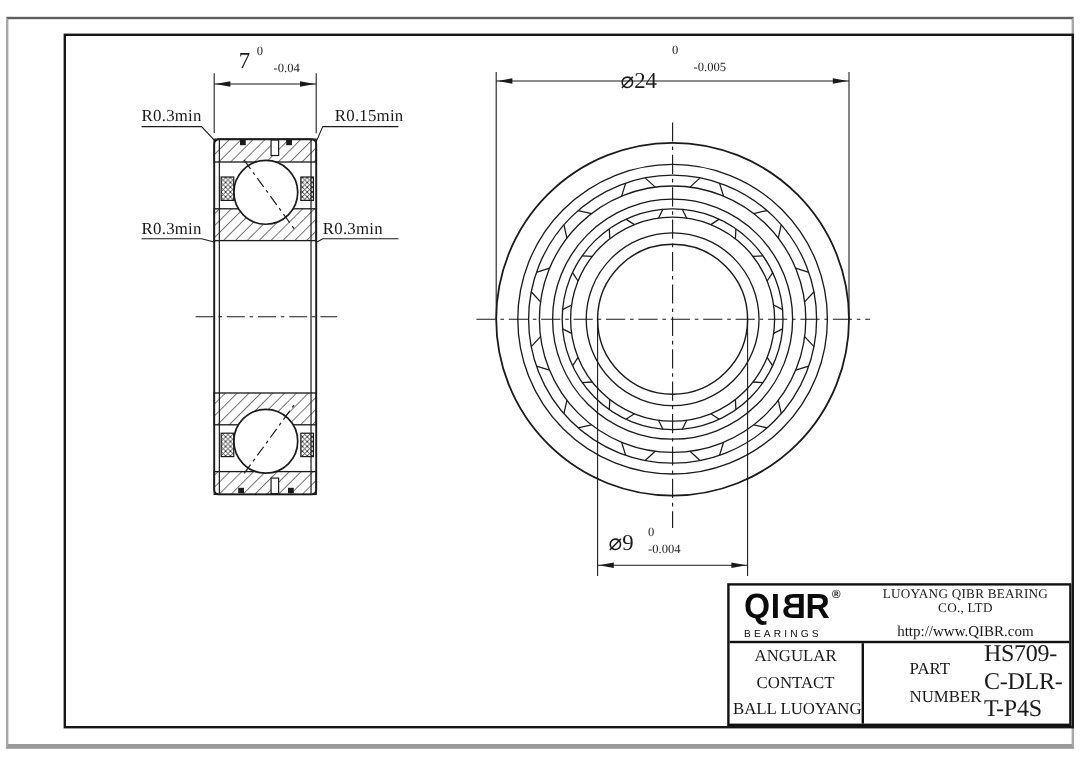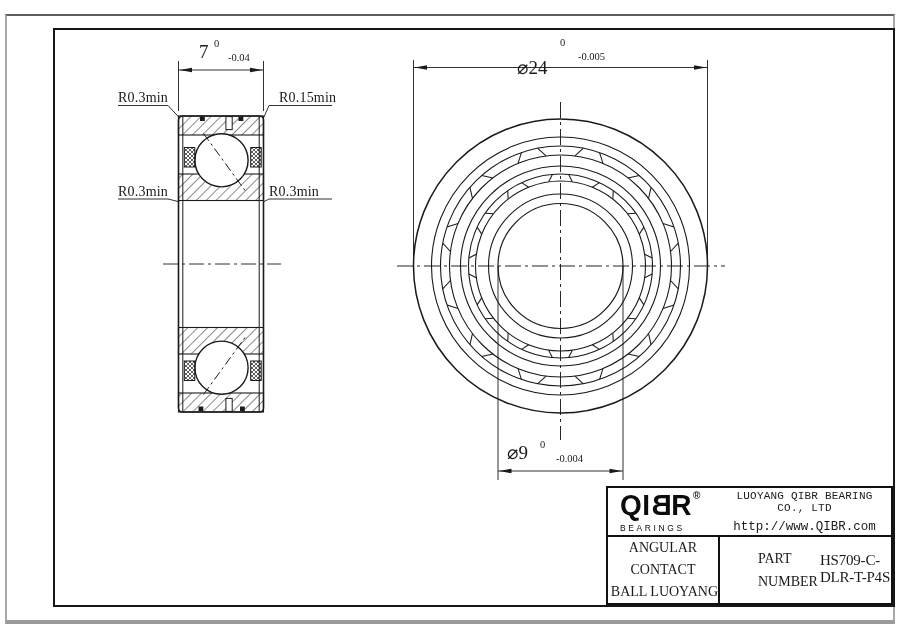--- a/index.html
+++ b/index.html
@@ -19,29 +19,29 @@
           border:2px solid #111;display:flex;flex-direction:column;background:#fff;}
   .tb-top{height:52px;display:flex;align-items:center;}
   .tb-logo{width:116px;padding-left:12px;box-sizing:border-box;}
   .logo-line{display:flex;align-items:flex-start;}
   .logo-word{font-family:"Liberation Sans","DejaVu Sans",sans-serif;font-weight:800;
              font-size:28px;letter-spacing:0.5px;color:#0b0b0b;transform:scaleY(1.04);}
   .mirror{display:inline-block;transform:scaleX(-1);}
   .reg{font-family:"Liberation Sans",sans-serif;font-size:10px;font-weight:700;margin-left:1px;}
   .logo-sub{font-family:"Liberation Sans","DejaVu Sans",sans-serif;font-weight:400;
             font-size:8.5px;letter-spacing:2.6px;margin-top:1px;color:#0b0b0b;}
-  .tb-company{flex:1;text-align:center;padding-right:6px;font-family:Liberation Mono, monospace;}
+  .tb-company{flex:1;text-align:center;padding-right:6px;}
   .company-name{font-size:11px;letter-spacing:0.2px;}
   .company-url{font-size:12.5px;margin-top:6px;text-align:center;}
   .tb-bottom{flex:1;border-top:2px solid #111;display:flex;}
   .tb-desc{width:110px;border-right:2px solid #111;display:flex;flex-direction:column;
            justify-content:center;align-items:flex-end;font-size:14px;line-height:22px;text-align:center;}
   .tb-part{flex:1;display:flex;align-items:center;padding-left:4px;margin-left:34px;}
   .part-label{font-size:14px;line-height:23px;}
-  .part-number{font-size:15px;letter-spacing:-0.2px;margin-left:2px;margin-top:-2px;}
+  .part-number{font-size:20px;letter-spacing:-0.2px;margin-left:2px;margin-top:-2px;}
 </style>
 </head>
 <body>
 
 <div class="page">
 
   <div class="outer-border"></div>
   <div class="frame"></div>
 
   <svg class="lines" width="900" height="636" viewBox="0 0 900 636">
@@ -187,21 +187,21 @@
   <div class="t rlabel" style="left:269px;top:91px;margin-left:10px;">R0.15min</div>
   <div class="t rlabel" style="left:118px;top:184.5px;">R0.3min</div>
   <div class="t rlabel" style="left:269px;top:184.5px;">R0.3min</div>
 
   <div class="t dim-main" style="left:517px;top:58px;">⌀24</div>
   <div class="t dim-tol" style="left:560px;top:38px;">0</div>
   <div class="t dim-tol" style="left:560px;top:52px;margin-left:18px;">-0.005</div>
 
   <div class="t dim-main" style="left:507px;top:443px;">⌀9</div>
   <div class="t dim-tol" style="left:540px;top:440px;">0</div>
-  <div class="t dim-tol" style="left:556px;top:454px;">-0.004</div>
+  <div class="t dim-tol" style="left:540px;top:454px;">-0.004</div>
 
   <div class="tblock">
     <div class="tb-top">
       <div class="tb-logo">
         <div class="logo-line">
           <span class="logo-word"><span>QI</span><span class="mirror">B</span><span>R</span></span>
           <sup class="reg">®</sup>
         </div>
         <div class="logo-sub">BEARINGS</div>
       </div>

